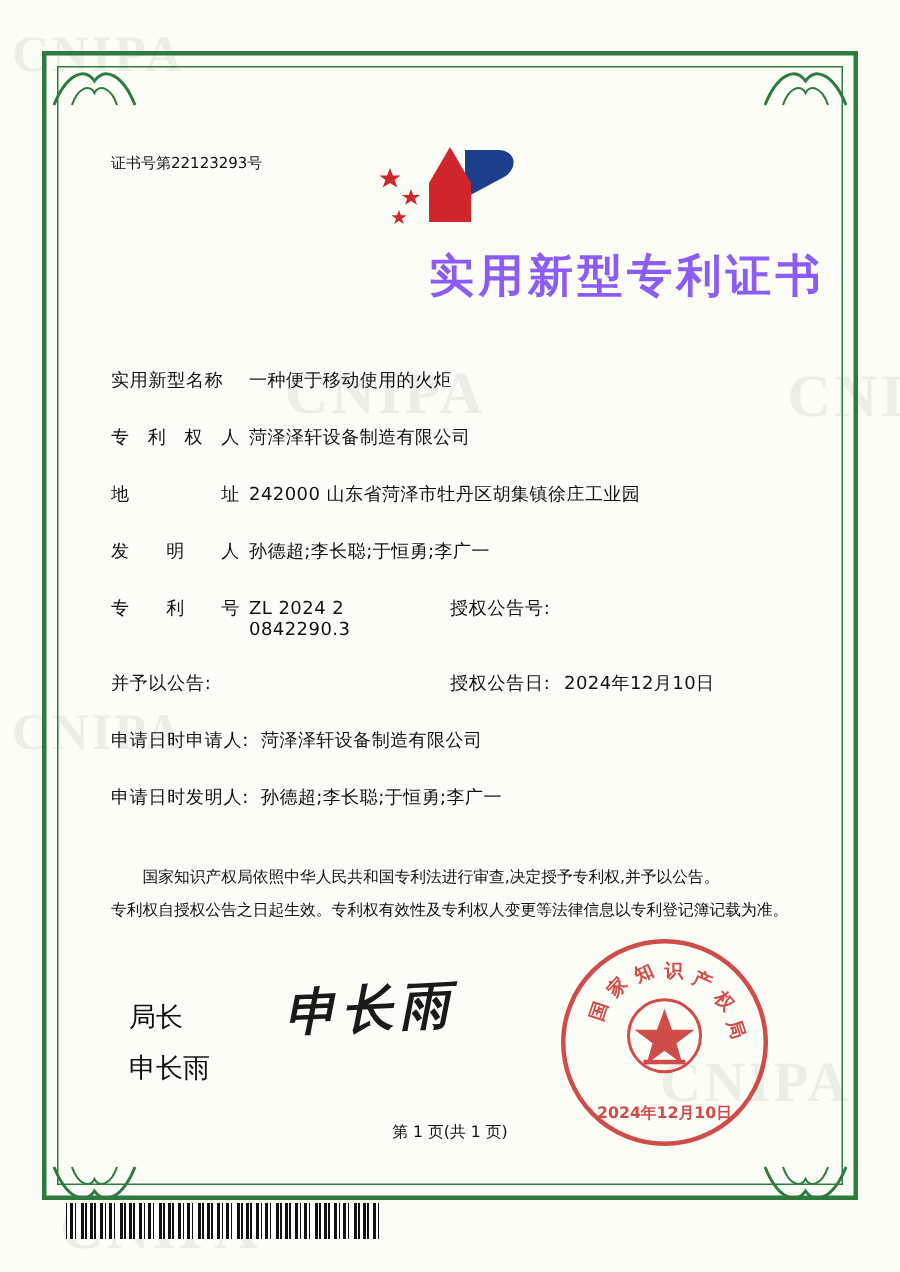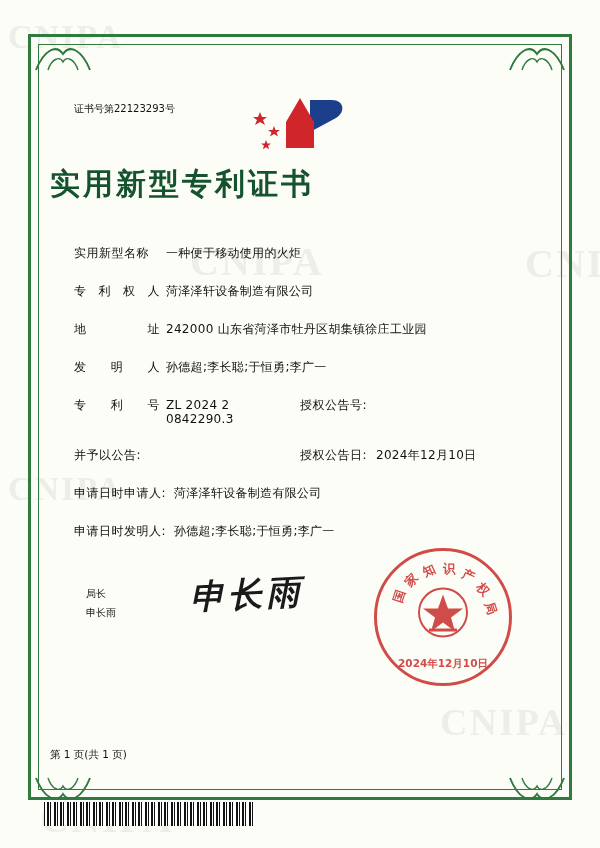--- a/index.html
+++ b/index.html
@@ -136,26 +136,26 @@
     background: #fff;
   }
   .qr-label {
     margin-top: 3px;
     font-size: 8px;
     color: #333;
     letter-spacing: 0.5px;
   }
 
   .title {
-    text-align: left;
+    text-align: right;
     font-family: "DejaVu Sans", "Liberation Sans", sans-serif;
     font-weight: bold;
     font-size: 30px;
     letter-spacing: 3px;
-    color: #14532d;
+    color: #8b5cf6;
     margin-top: 8px;
   }
 
   .fields {
     margin-top: 40px;
     padding: 0 24px;
   }
   .frow {
     display: flex;
     align-items: baseline;
@@ -208,21 +208,21 @@
   .sign-block {
     position: relative;
     margin-top: 26px;
     padding: 0 24px;
     height: 120px;
   }
   .sign-label {
     position: absolute;
     left: 36px;
     top: 18px;
-    font-size: 10px;
+    font-size: 18px;
     line-height: 1.9;
     color: #111;
   }
   .signature {
     position: absolute;
     left: 140px;
     top: 6px;
     font-family: "DejaVu Serif", "Liberation Serif", serif;
     font-size: 34px;
     color: #1a1a1a;
@@ -272,21 +272,21 @@
     text-align: center;
     font-size: 10.5px;
     font-weight: bold;
   }
 
   .page-no {
     position: absolute;
     left: 0;
     right: 0;
     bottom: 16px;
-    text-align: left;
+    text-align: center;
     font-size: 10.5px;
     color: #111;
   }
 
   .barcode {
     position: absolute;
     left: 44px;
     bottom: 22px;
     width: 210px;
     height: 24px;
@@ -413,20 +413,24 @@
       <div class="fvalue">菏泽泽轩设备制造有限公司</div>
     </div>
 
     <div class="frow">
       <div class="flabel" style="width:100px;flex:0 0 100px;">申请日时发明人:</div>
       <div class="fvalue">孙德超;李长聪;于恒勇;李广一</div>
     </div>
 
   </div>
 
+  <div class="statement">
+    <p class="indent">国家知识产权局依照中华人民共和国专利法进行审查,决定授予专利权,并予以公告。</p>
+    <p>专利权自授权公告之日起生效。专利权有效性及专利权人变更等法律信息以专利登记簿记载为准。</p>
+  </div>
 
   <div class="sign-block">
     <div class="sign-label">
       <div>局长</div>
       <div>申长雨</div>
     </div>
     <div class="signature">申长雨</div>
 
     <div class="seal">
       <div class="ring-text">

